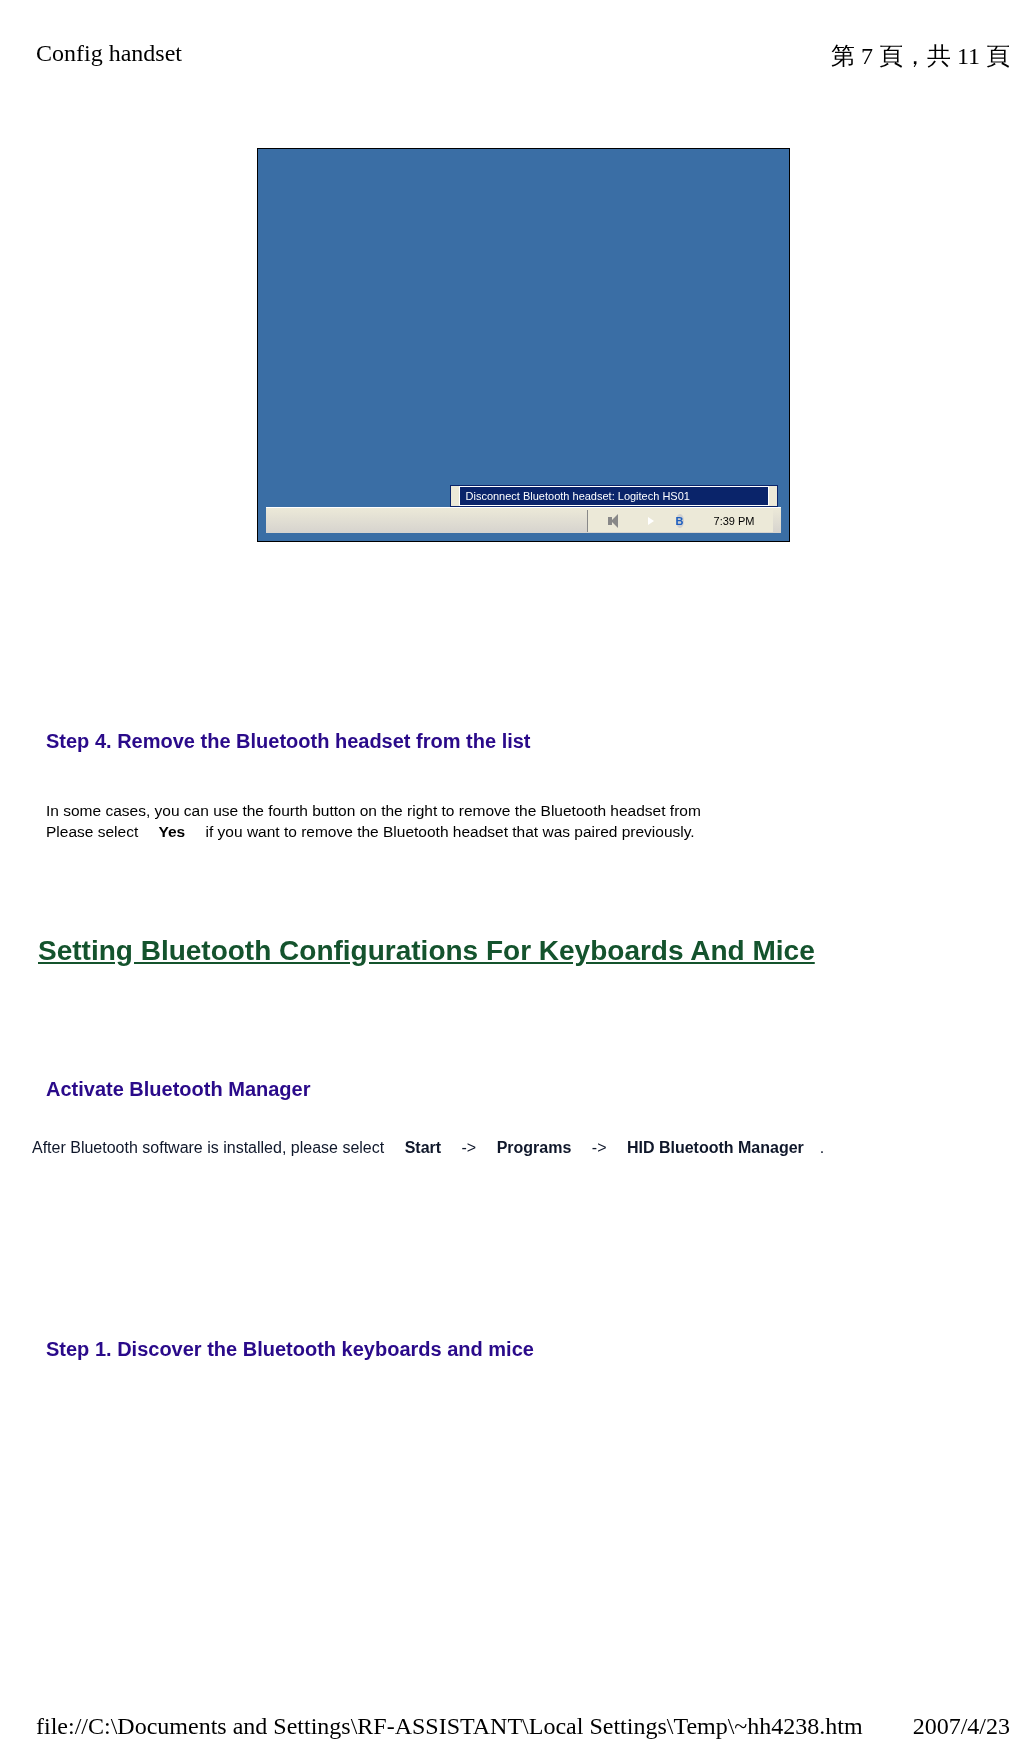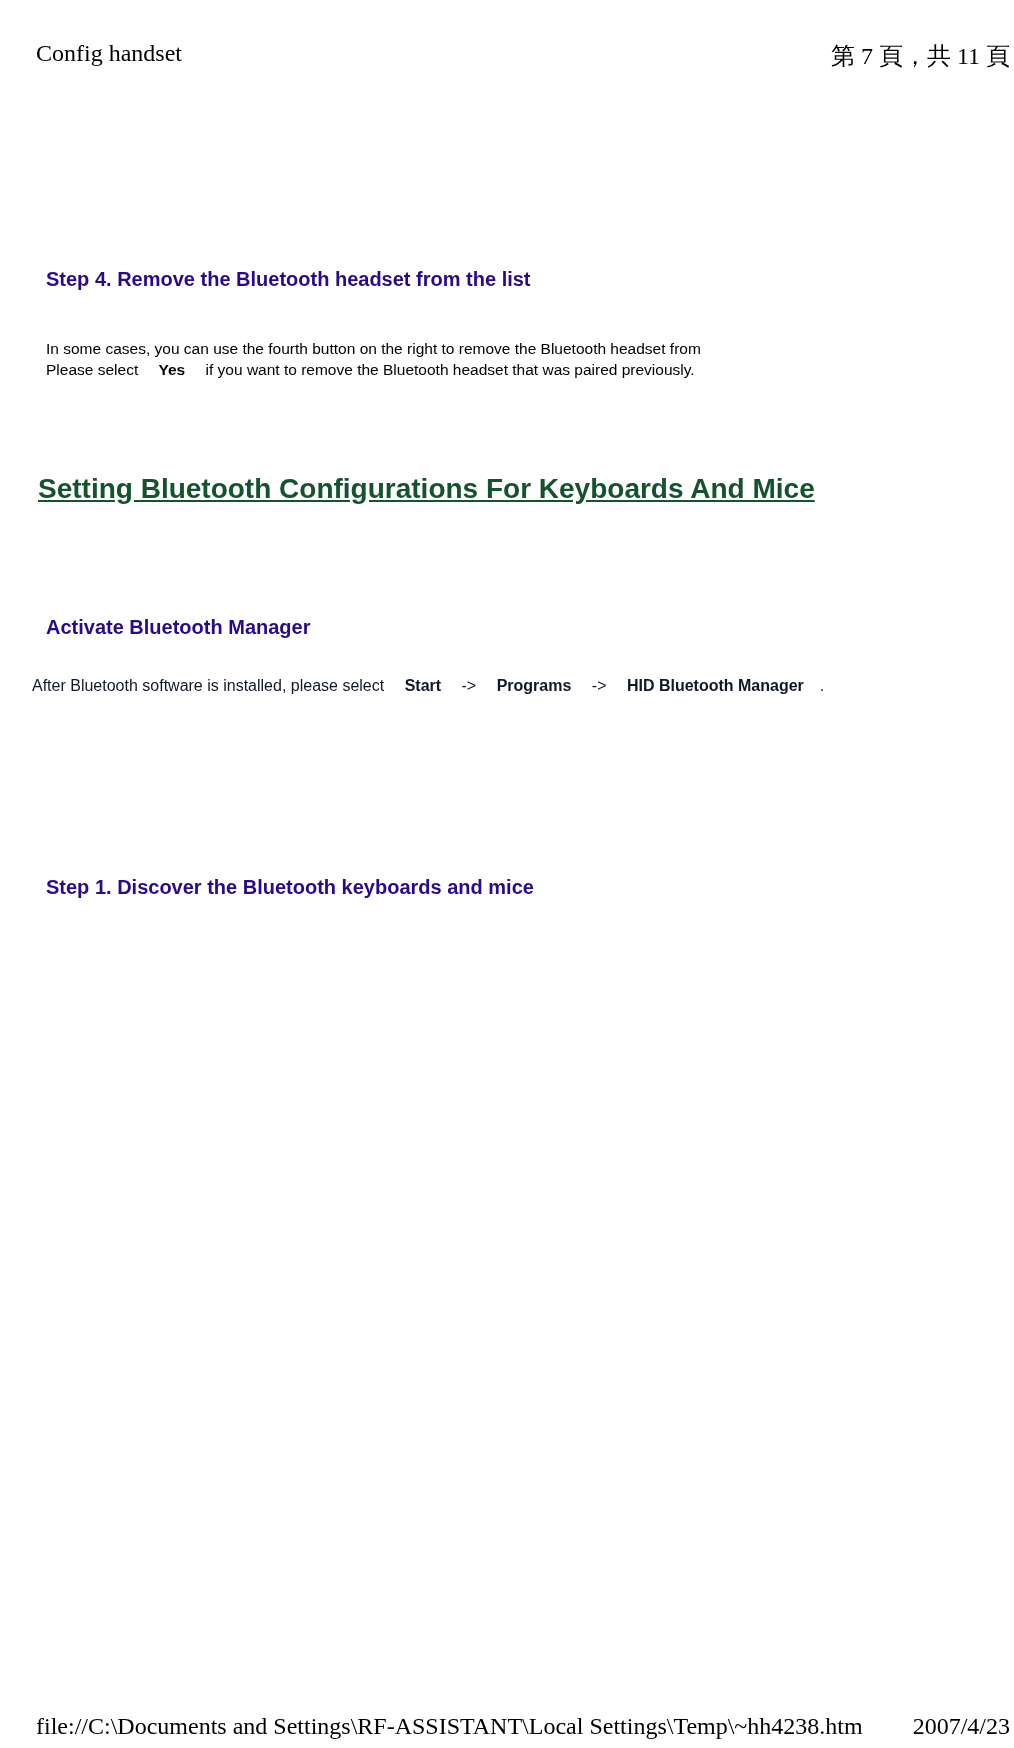--- a/index.html
+++ b/index.html
@@ -161,20 +161,39 @@
   </style>
 </head>
 <body>
 
 <div class="header">
   <span>Config handset</span>
   <span>第 7 頁，共 11 頁</span>
 </div>
 
 <div class="content">
+  <div class="screenshot">
+    <div class="tooltip-bar">
+      <div class="tooltip-inner">Disconnect Bluetooth headset: Logitech HS01</div>
+    </div>
+    <div class="taskbar">
+      <div class="systray">
+        <span class="tray-icon">
+            <span class="vol-icon"></span>
+          </span>
+        <span class="tray-icon">
+            <span class="play-icon"></span>
+          </span>
+        <span class="tray-icon">
+            <span class="bt-icon">B</span>
+          </span>
+        <span class="clock">7:39 PM</span>
+      </div>
+    </div>
+  </div>
 
   <div class="section-heading step4-heading">Step 4. Remove the Bluetooth headset from the list</div>
 
   <div class="body-text">
     <span>In some cases, you can use the fourth button on the right to remove the Bluetooth headset from</span><br>
     <span>Please select </span><span class="bold">Yes</span><span> if you want to remove the Bluetooth headset that was paired previously.</span>
   </div>
 
   <div class="main-heading">Setting Bluetooth Configurations For Keyboards And Mice</div>
 

